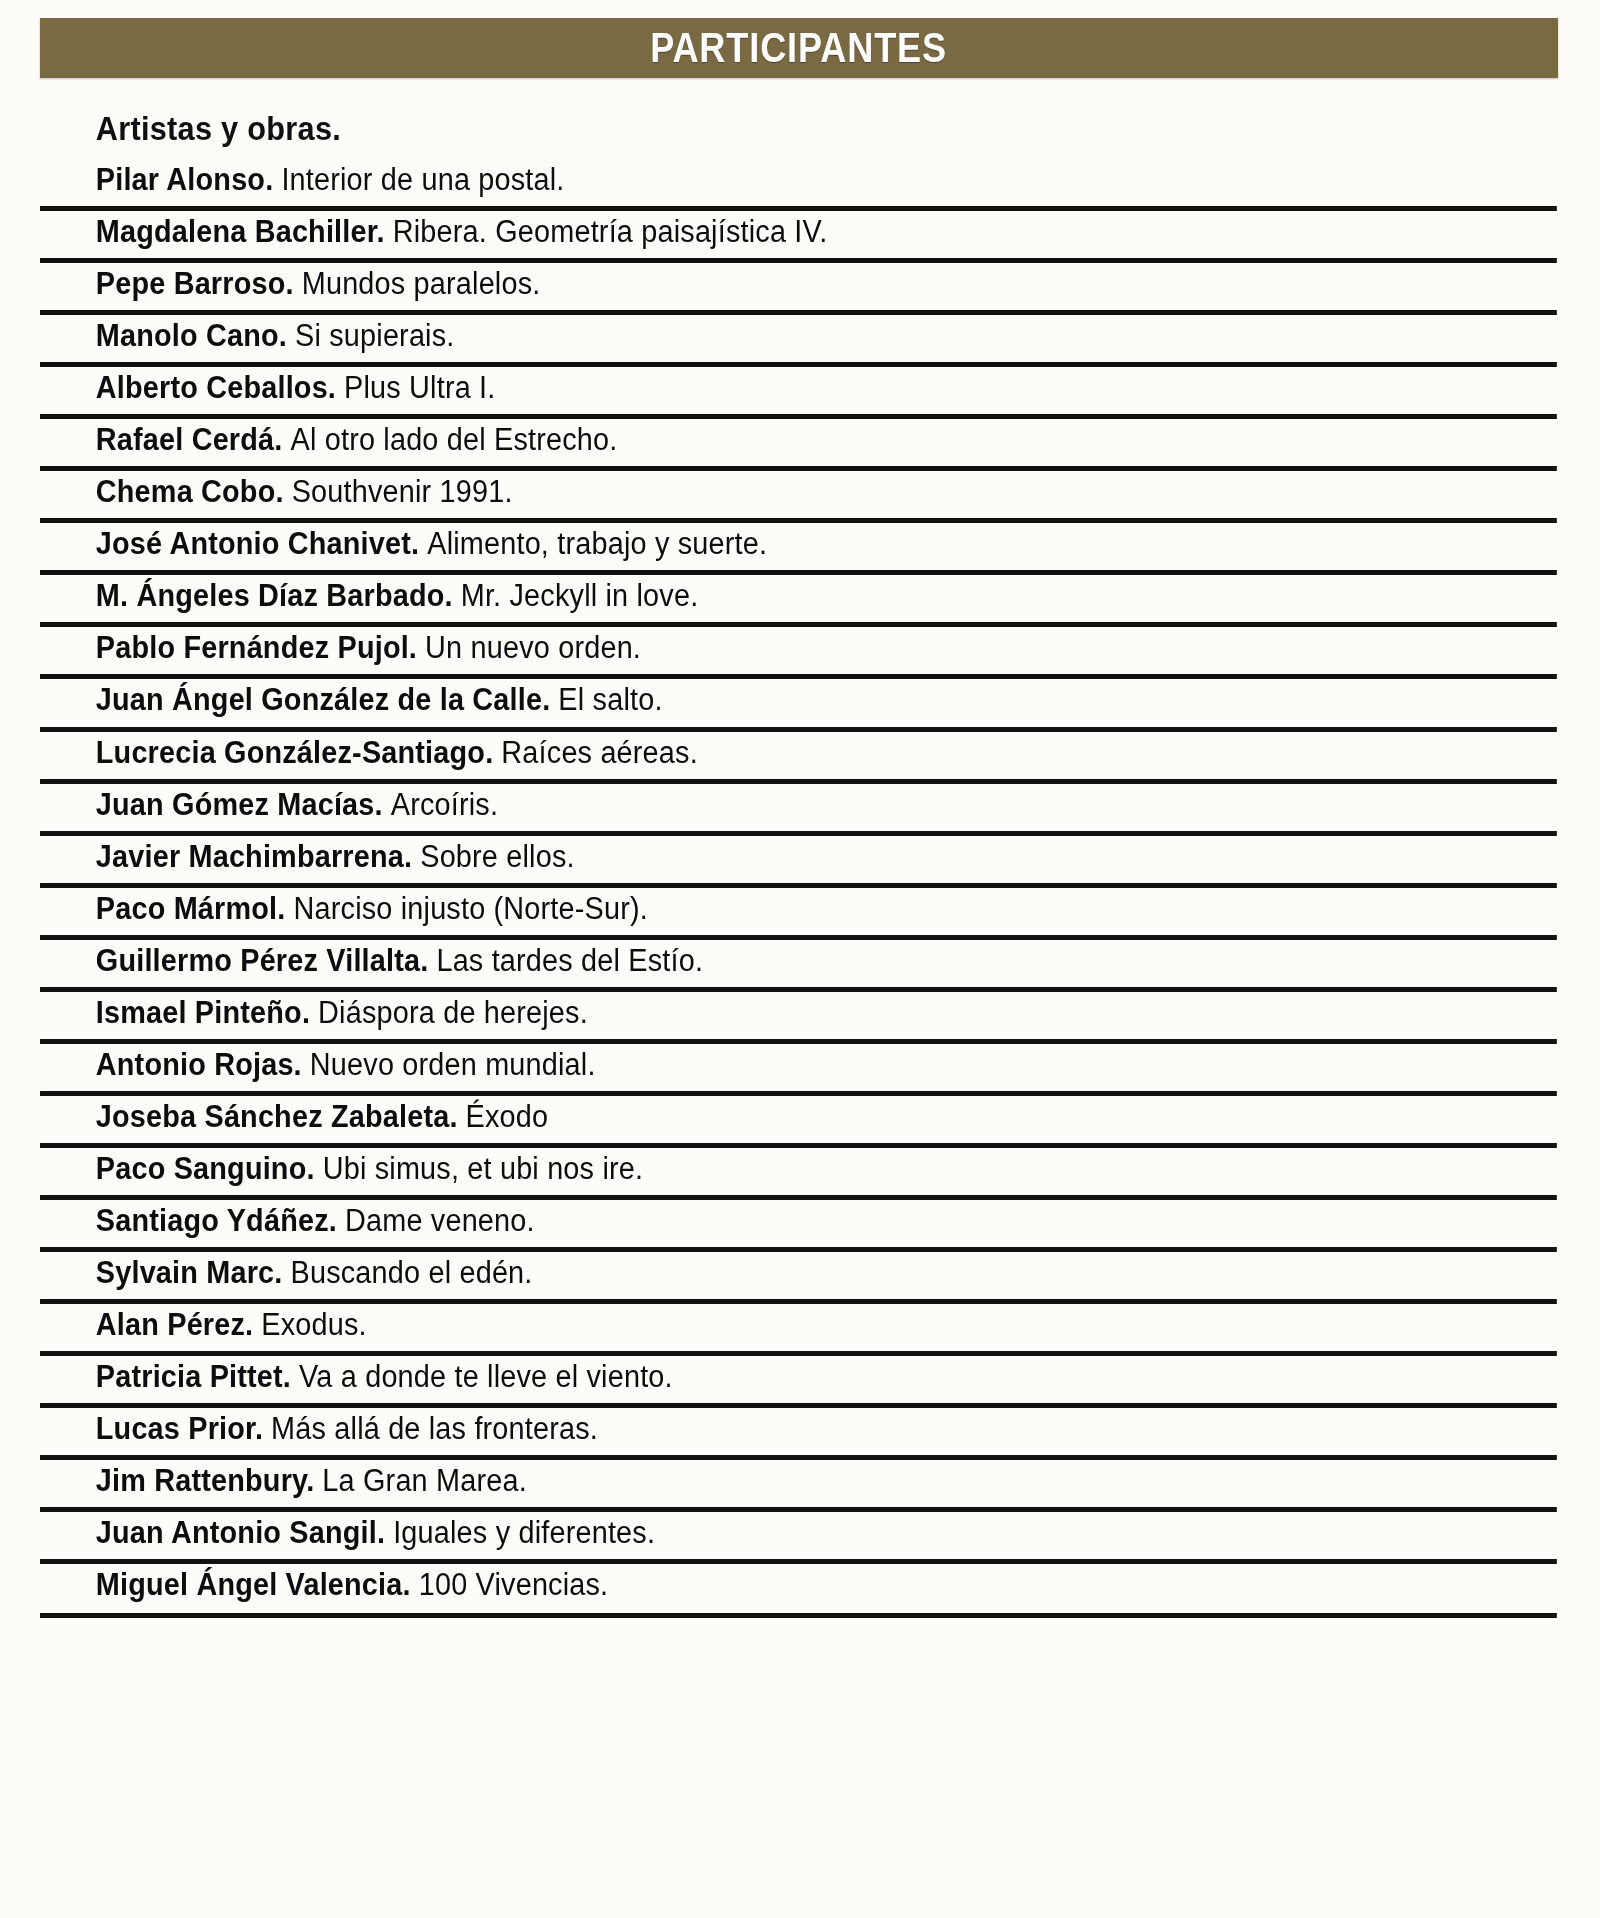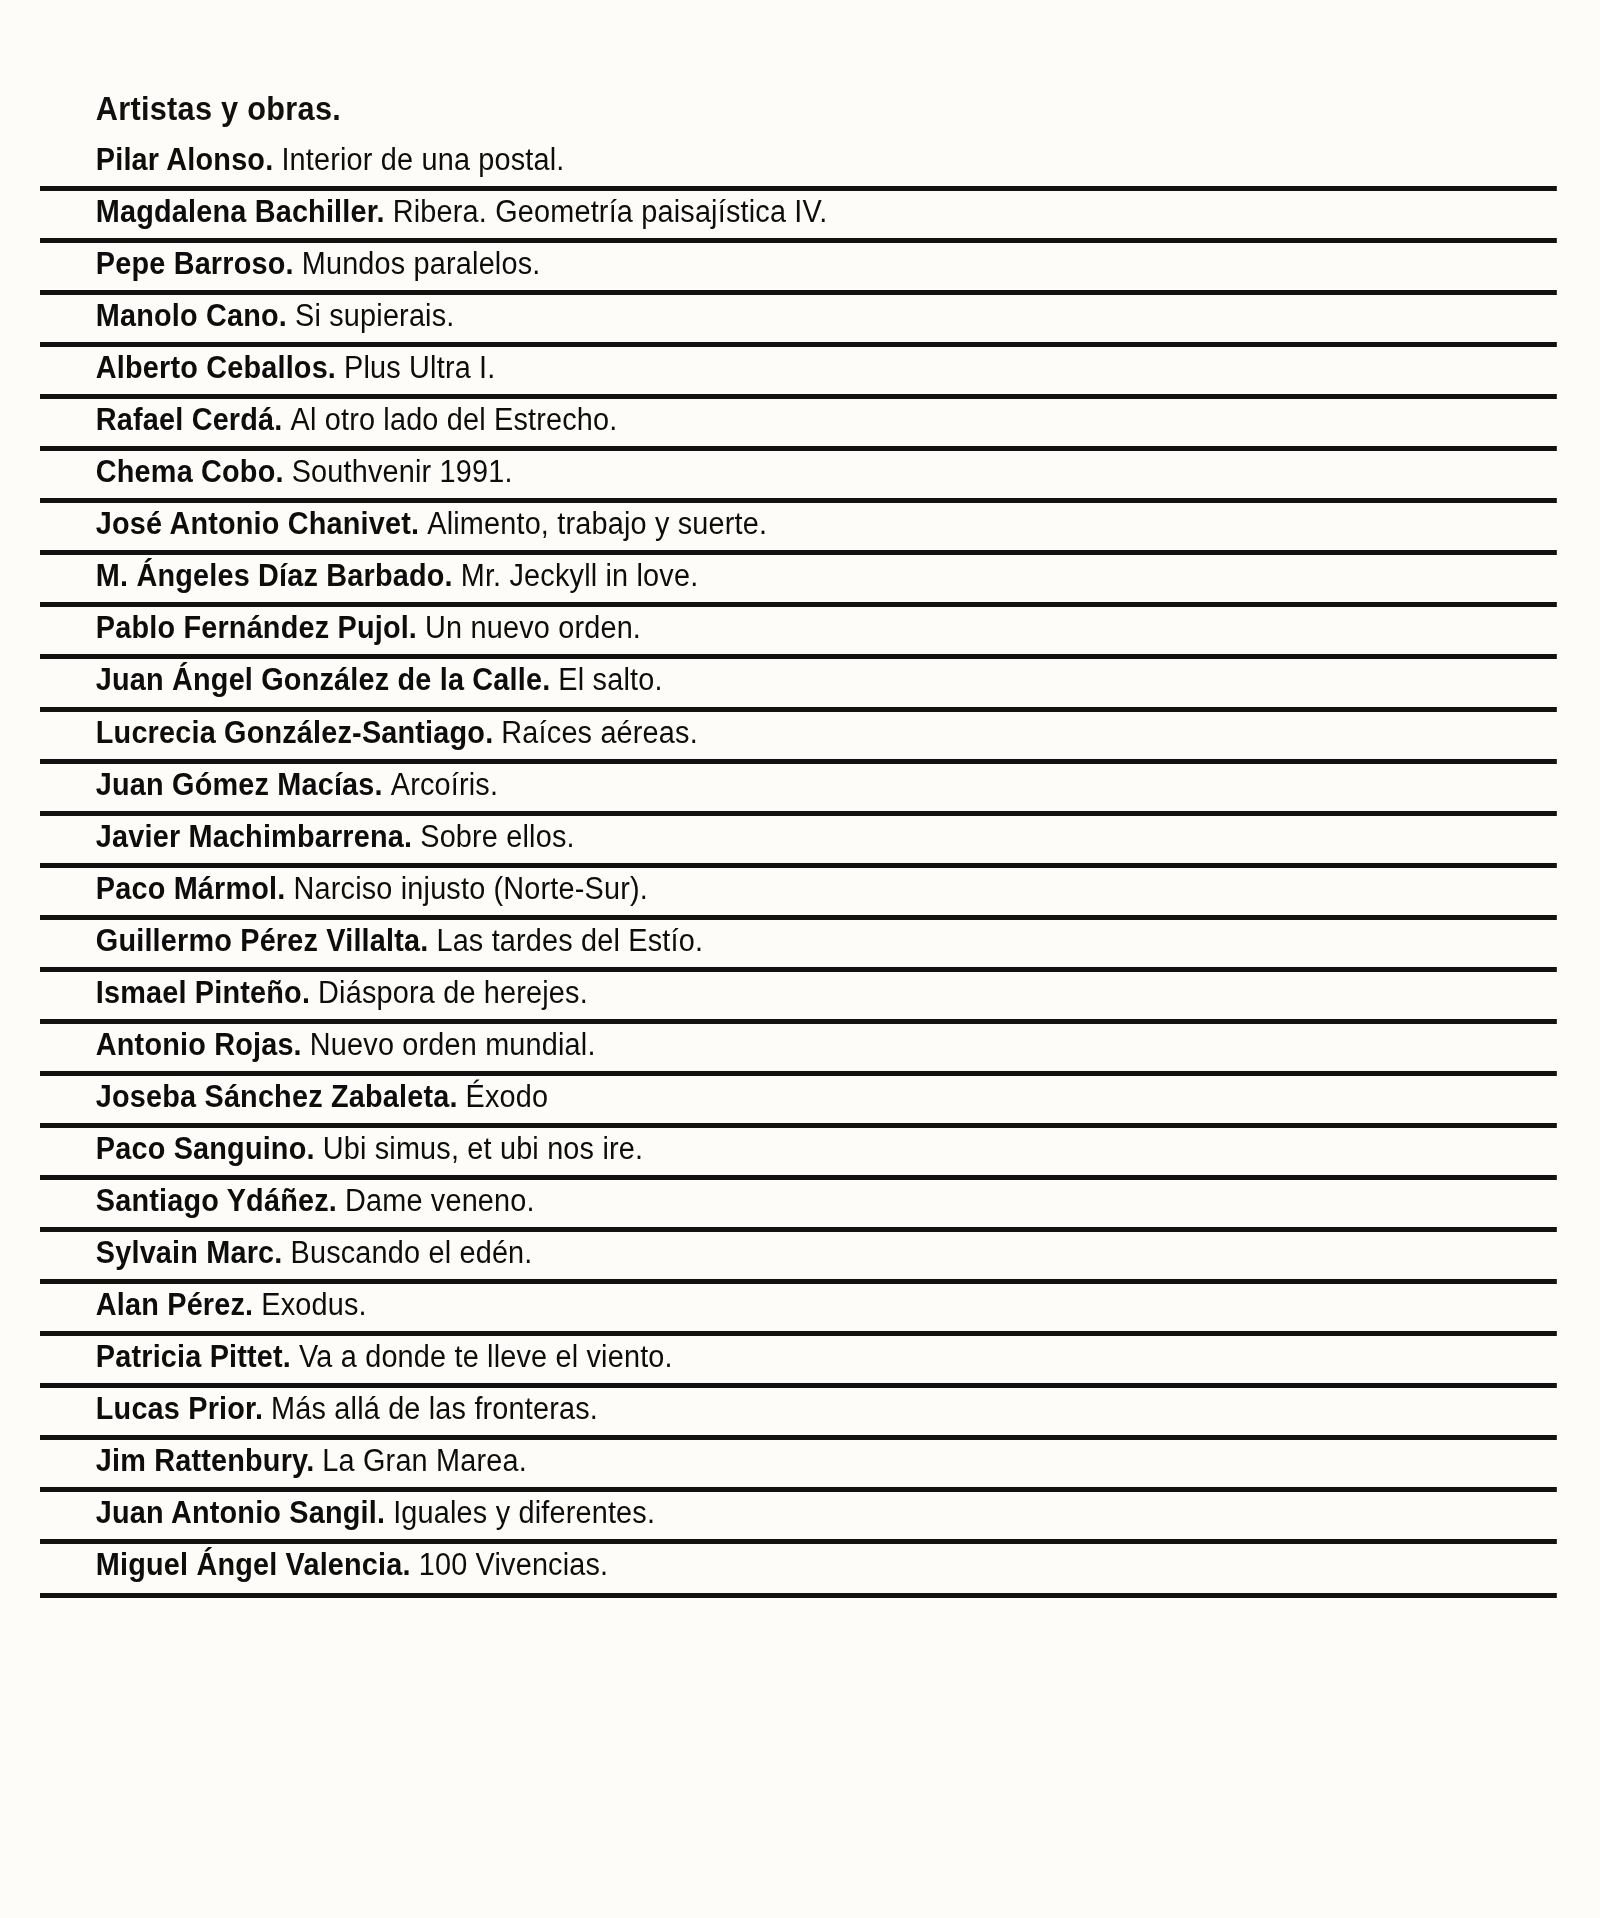--- a/index.html
+++ b/index.html
@@ -46,21 +46,21 @@
     transform: scaleX(0.86);
     transform-origin: center center;
     white-space: nowrap;
     text-shadow: 0 1px 1px rgba(0,0,0,0.35);
   }
 
   
   .list-wrap {
     position: absolute;
     left: 40px;
-    top: 80px;
+    top: 100px;
     width: 1518px;
   }
 
   .section-heading {
     font-family: "Liberation Sans", "DejaVu Sans", sans-serif;
     font-weight: bold;
     font-size: 33px;
     color: #101010;
     padding: 10px 0 6px 60px;
     letter-spacing: 0.3px;
@@ -110,20 +110,23 @@
   .entry .work {
     font-weight: normal;
     letter-spacing: 0.2px;
   }
 </style>
 </head>
 <body>
 
 <div class="page">
 
+  <div class="banner" style="background: rgb(122, 106, 67);">
+    <div class="banner-title" style="color: rgb(255, 255, 255);">PARTICIPANTES</div>
+  </div>
 
   <div class="list-wrap">
     <div class="section-heading">Artistas y obras.</div>
 
     <div id="entries">
         <div class="entry"><span class="artist">Pilar Alonso.</span> <span class="work">Interior de una postal.</span></div>
         <div class="entry ruled"><span class="artist">Magdalena Bachiller.</span> <span class="work">Ribera. Geometría paisajística IV.</span></div>
         <div class="entry ruled"><span class="artist">Pepe Barroso.</span> <span class="work">Mundos paralelos.</span></div>
         <div class="entry ruled"><span class="artist">Manolo Cano.</span> <span class="work">Si supierais.</span></div>
         <div class="entry ruled"><span class="artist">Alberto Ceballos.</span> <span class="work">Plus Ultra I.</span></div>

